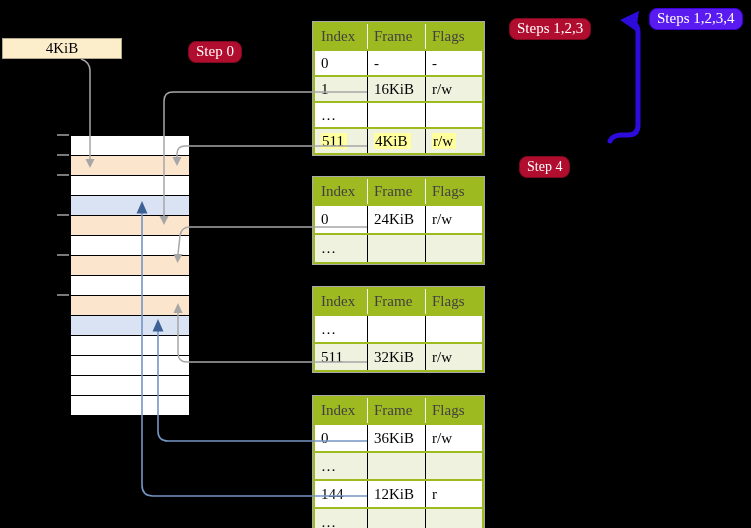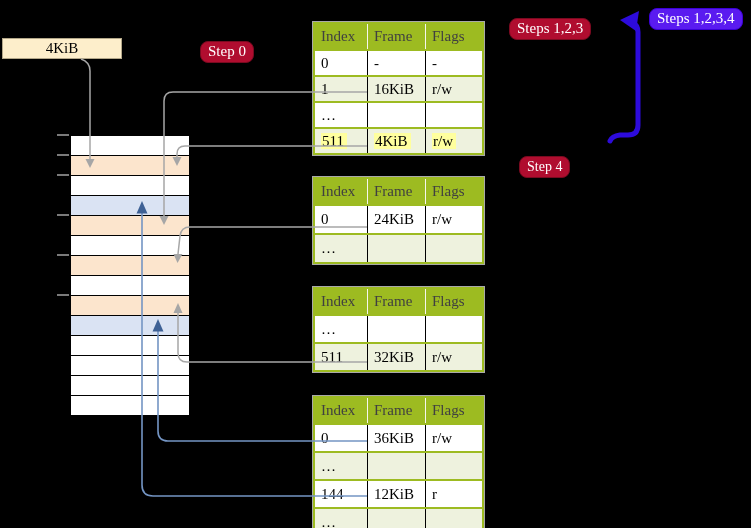--- a/index.html
+++ b/index.html
@@ -14,21 +14,21 @@
     position:absolute;left:2px;top:38px;width:118px;height:19px;
     background:#fdeecb;border:1px solid #b3a789;color:#000;
     text-align:center;font-size:15px;line-height:19px;
   }
   .badge{
     position:absolute;color:#fff;font-size:15px;line-height:17px;
     padding:1px 7px 2px 7px;border-radius:8px;white-space:nowrap;
   }
   .badge.red{background:#b00d2f;border:1px solid #7a0a20;}
   .badge.blue{background:#5a1bf0;border:1px solid #3b00d6;}
-  #badge-step0{left:200px;top:41px;}
+  #badge-step0{left:188px;top:41px;}
   #badge-steps123{left:509px;top:18px;}
   #badge-steps1234{left:649px;top:8px;font-family:Liberation Serif, serif;}
   #badge-step4{left:519px;top:156px;font-size:14px;text-align:center;}
 
   
   #strip{
     position:absolute;left:70px;top:135px;width:120px;
     border:1px solid #000;box-sizing:border-box;background:#fff;
   }
   .mrow{height:20px;border-bottom:1px solid #000;box-sizing:border-box;}

